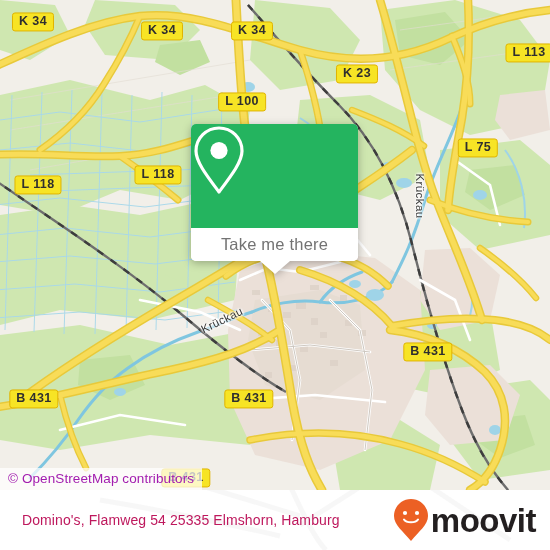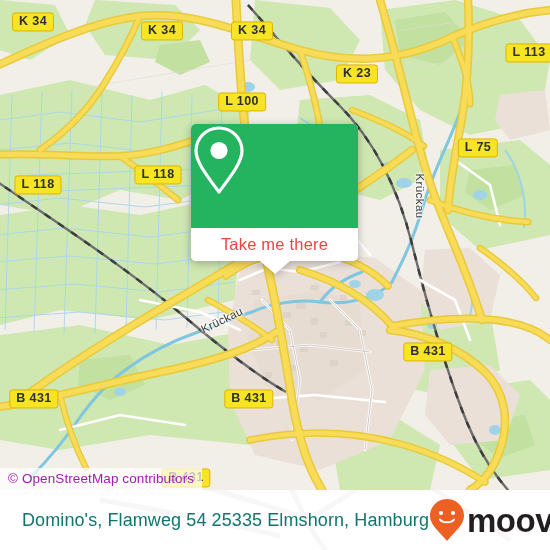--- a/index.html
+++ b/index.html
@@ -75,21 +75,21 @@
     background:#24b45f;
     height:104px;
     display:flex;align-items:center;justify-content:center;
   }
   .callout-foot{
     height:33px;
     display:flex;align-items:center;justify-content:center;
     background:#ffffff;
   }
   .callout-foot span{
-    font-size:16.5px;color:#ef4444;letter-spacing:0.2px;
+    font-size:16.5px;color:#737373;letter-spacing:0.2px;
   }
   .callout-tail{
     position:absolute;left:50%;top:100%;
     width:0;height:0;margin-left:-15px;
     border-left:15px solid transparent;
     border-right:15px solid transparent;
     border-top:13px solid #ffffff;
   }
 
   
@@ -97,21 +97,21 @@
     position:absolute;left:0;top:490px;width:550px;height:60px;
     background:#ffffff;overflow:hidden;
   }
   .footer-watermark{position:absolute;left:0;top:-490px;opacity:0.055;}
   .footer-inner{
     position:relative;z-index:2;
     height:60px;display:flex;align-items:center;
     padding:0 14px 0 22px;box-sizing:border-box;
   }
   .footer-text{
-    font-size:18px;color:#0f766e;white-space:nowrap;letter-spacing:0.1px;
+    font-size:14px;color:#be185d;white-space:nowrap;letter-spacing:0.1px;
   }
   .brand{
     margin-left:auto;display:flex;align-items:center;gap:2px;
   }
   .brand-word{
     font-size:33px;font-weight:bold;color:#231f20;letter-spacing:-0.5px;line-height:1;
   }
 </style>
 </head>
 <body>

